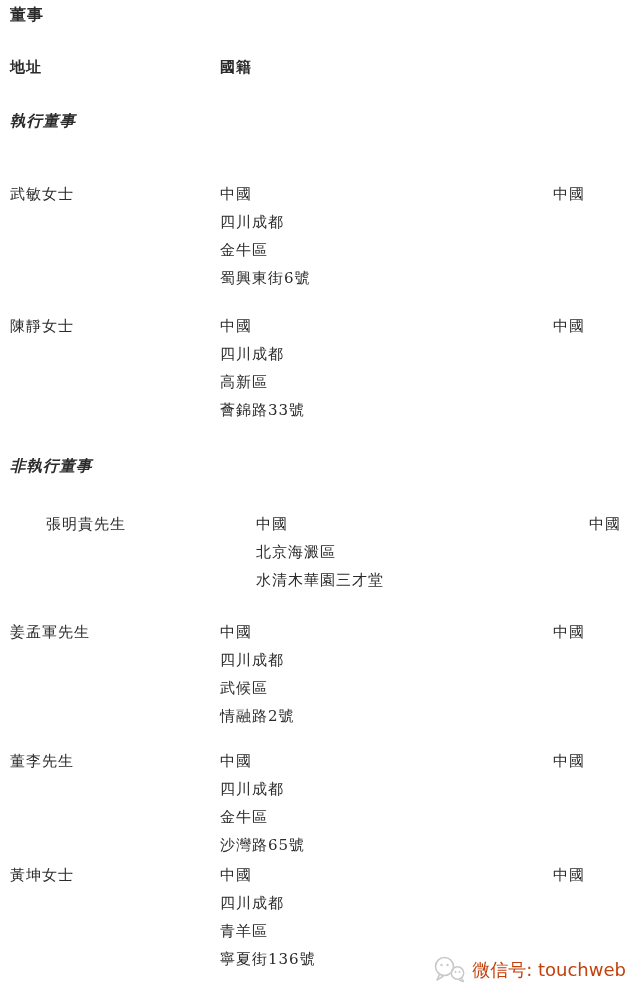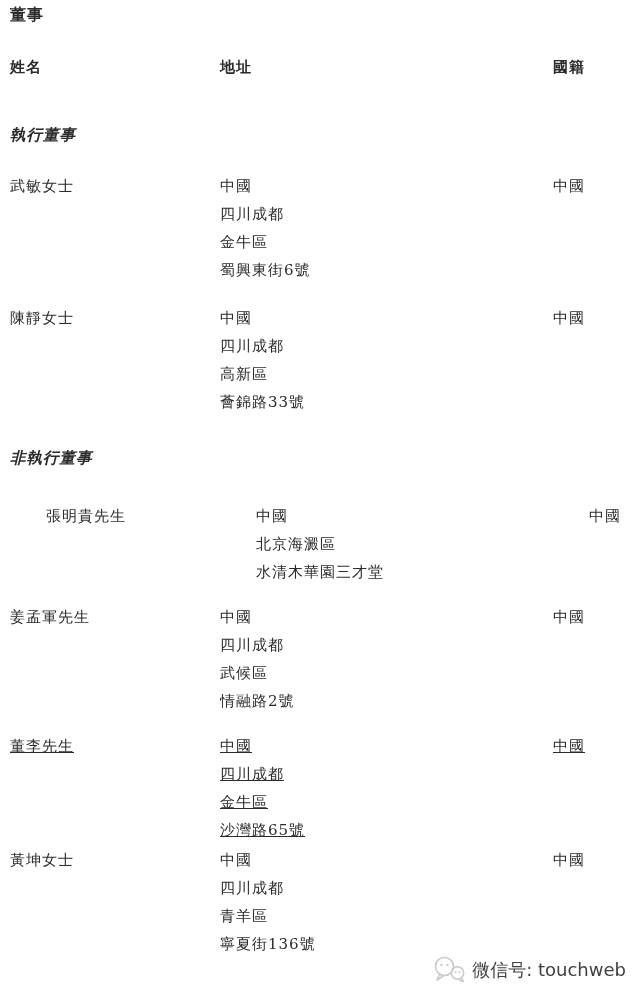--- a/index.html
+++ b/index.html
@@ -39,54 +39,53 @@
     line-height: 20px;
     letter-spacing: 1px;
   }
   .section-label {
     font-weight: 700;
     font-style: italic;
     font-size: 15.5px;
     line-height: 20px;
     letter-spacing: 1px;
   }
-  .sect-1 { margin-top: 48px; }
+  .sect-1 { margin-top: 34px; }
   .sect-2 { margin-top: 32px; }
   .dir-row { line-height: 28px; letter-spacing: 1px; }
-  .r1 { margin-top: 27px; }
+  .r1 { margin-top: 49px; }
   .r2 { margin-top: 20px; }
   .r3 { margin-top: 34px; margin-left: 36px; }
-  .r4 { margin-top: 17px; }
-  .r5 { margin-top: 17px; text-decoration: underline; }
+  .r4 { margin-top: 24px; }
+  .r5 { margin-top: 17px; }
   .r6 { margin-top: 2px; }
   .col-address { white-space: pre-line; }
   .watermark {
     position: absolute;
     right: 14px;
     bottom: 8px;
     display: flex;
     align-items: center;
     gap: 6px;
-    color: #404040;
+    color: #c2410c;
     font-family: "DejaVu Sans", "Liberation Sans", sans-serif;
     font-size: 18px;
     text-shadow: 1px 1px 0 #ffffff;
     user-select: none;
   }
   .watermark svg { display: block; }
 </style>
 </head>
 <body>
 
 <div class="page">
 
   <div class="doc-title">董事</div>
 
   <div class="grid-row header-row">
-    <span>姓名</span>
     <span>地址</span>
     <span>國籍</span>
   </div>
 
   <div class="section-label sect-1">執行董事</div>
 
   <div class="grid-row dir-row r1">
     <span class="col-name">武敏女士</span>
     <div class="col-address">中國
 四川成都

